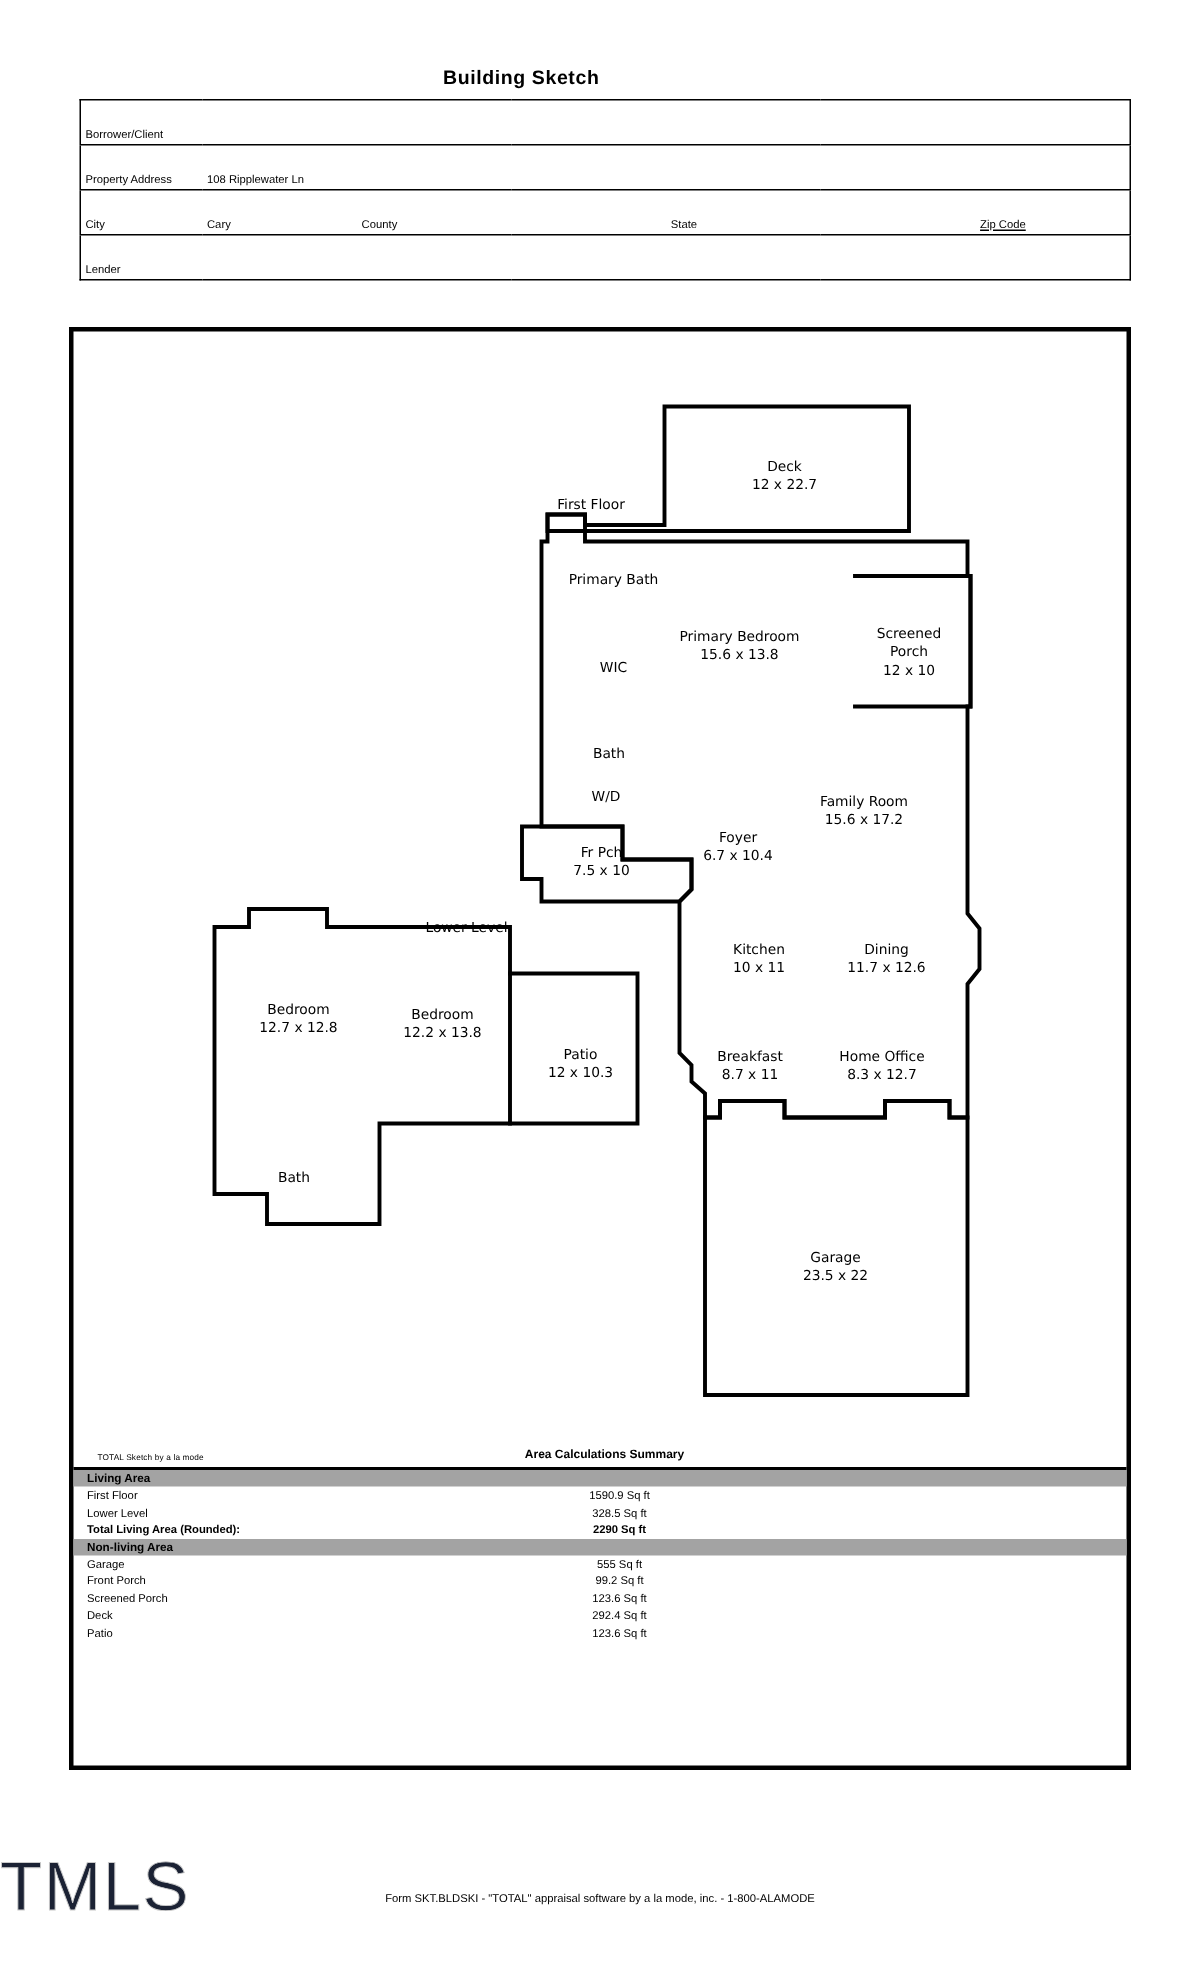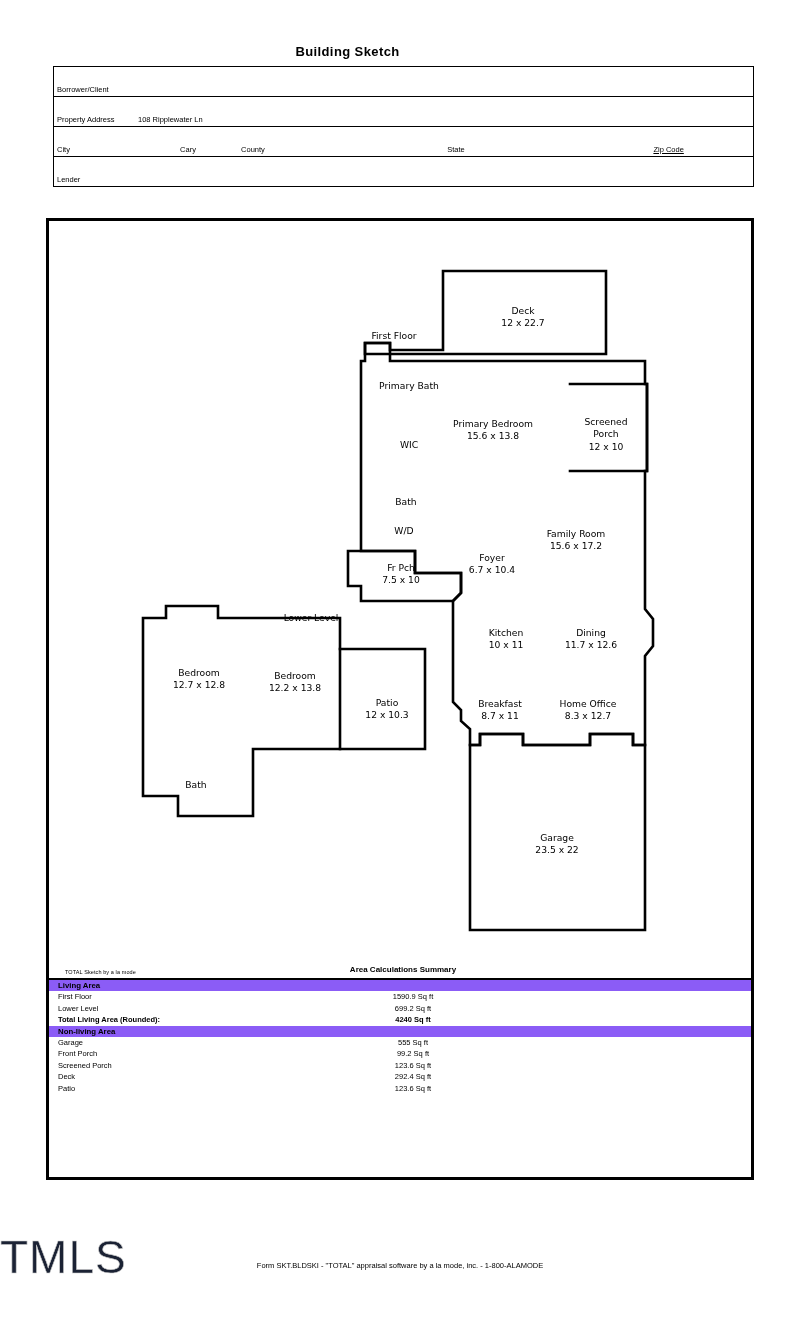--- a/index.html
+++ b/index.html
@@ -50,21 +50,21 @@
     white-space: nowrap;
   }
   .header-table tr:first-child td { border-top: none; }
   .header-table tr:last-child td { border-bottom: none; }
   .lbl { font-size: 7.5px; color: #000; }
   .val {
     font-size: 9.5px;
     font-family: "Liberation Sans", sans-serif;
   }
   .c-lbl-1 { width: 78px; }
-  .c-val-1 { width: 210px; text-align: center; }
+  .c-val-1 { width: 210px; }
   .c-lbl-2 { width: 60px; }
   .c-val-2 { width: 180px; }
   .c-lbl-3 { width: 60px; }
   .c-val-3 { width: 55px; }
   .c-lbl-4 { width: 58px; text-decoration: underline; }
 
   
   .sketch-frame {
     position: absolute;
     left: 46px;
@@ -114,21 +114,21 @@
     line-height: 11.4px;
     height: 11.4px;
     padding: 0;
     vertical-align: middle;
     white-space: nowrap;
   }
   .calc-table td.name { padding-left: 9px; width: 300px; }
   .calc-table td.value { width: 110px; text-align: center; }
   .calc-table td.rest { }
   .section-row td {
-    background: #8b5cf6;
+    background: #a3a3a3;
     font-weight: bold;
     font-size: 7.8px;
   }
   .total-row td { font-weight: bold; }
 
   
   .footer-text {
     position: absolute;
     left: 0;
     top: 1261px;
@@ -350,26 +350,26 @@
         <td class="value"></td>
         <td class="rest"></td>
       </tr>
       <tr>
         <td class="name">First Floor</td>
         <td class="value">1590.9 Sq ft</td>
         <td class="rest"></td>
       </tr>
       <tr>
         <td class="name">Lower Level</td>
-        <td class="value">699.2 Sq ft</td>
+        <td class="value">328.5 Sq ft</td>
         <td class="rest"></td>
       </tr>
       <tr class="total-row">
         <td class="name">Total Living Area (Rounded):</td>
-        <td class="value">4240 Sq ft</td>
+        <td class="value">2290 Sq ft</td>
         <td class="rest"></td>
       </tr>
 
       <tr class="section-row">
         <td class="name">Non-living Area</td>
         <td class="value"></td>
         <td class="rest"></td>
       </tr>
       <tr>
         <td class="name">Garage</td>

